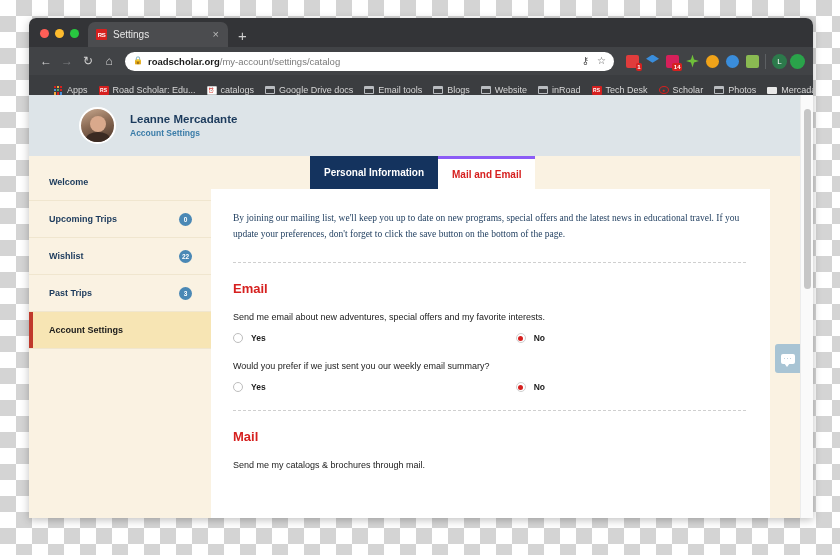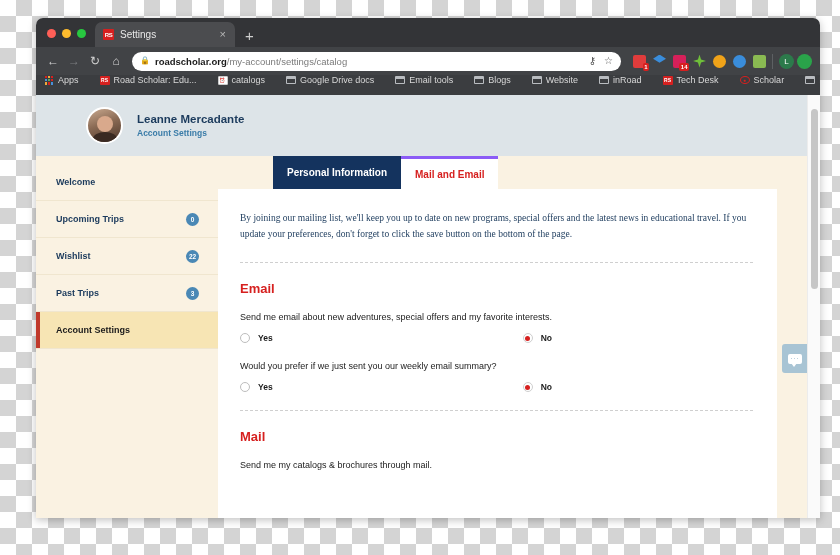--- a/index.html
+++ b/index.html
@@ -14,21 +14,21 @@
       linear-gradient(45deg, #d4d4d4 25%, transparent 25%, transparent 75%, #d4d4d4 75%),
       linear-gradient(45deg, #d4d4d4 25%, transparent 25%, transparent 75%, #d4d4d4 75%);
     background-size: 32px 32px;
     background-position: 0 0, 16px 16px;
     position: relative;
   }
 
   
   #browser {
     position: absolute;
-    left: 36px; top: 18px;
+    left: 29px; top: 18px;
     width: 784px; height: 500px;
     background: #ffffff;
     border-radius: 7px 7px 0 0;
     overflow: hidden;
     box-shadow: 0 2px 8px rgba(0,0,0,.25);
   }
 
   
   .tabstrip {
     height: 29px;
@@ -120,23 +120,23 @@
     width: 15px; height: 15px; border-radius: 50%;
     background: #2c7a4b; color: #fff;
     font-size: 8px; display: flex; align-items: center; justify-content: center;
     flex-shrink: 0;
   }
 
   
   .bookmarks {
     height: 20px;
     background: #3b3d40;
-    display: flex; align-items: flex-start;
-    padding: 0 8px;
-    gap: 21px;
+    display: flex; align-items: flex-end;
+    padding: 0 24px;
+    gap: 11px;
     font-size: 9px; color: #d8d8d8;
     white-space: nowrap;
     overflow: hidden;
   }
   .bm { display: flex; align-items: center; gap: 4px; flex-shrink: 0; }
   .bm-ico { width: 10px; height: 9px; flex-shrink: 0; display:flex;align-items:center;justify-content:center; }
   .folder {
     width: 10px; height: 8px;
     border: 1px solid #b9bcc0; border-radius: 1px;
     border-top-width: 3px;
@@ -244,21 +244,21 @@
     padding-left: 55px;
     background: #faf2e2;
   }
   .ctab {
     height: 33px;
     display: flex; align-items: center; justify-content: center;
     padding: 0 14px;
     font-size: 10px; font-weight: bold;
     white-space: nowrap;
   }
-  .ctab.dark { background: #14335e; color: #ffffff; }
+  .ctab.dark { background: #14335e; color: #ffffff; margin-left: 44px; }
   .ctab.active {
     background: #ffffff; color: #d6201f;
     border-top: 3px solid #8b5cf6;
     height: 33px;
   }
 
   .panel {
     background: #ffffff;
     margin-right: 30px;
     height: 329px;

